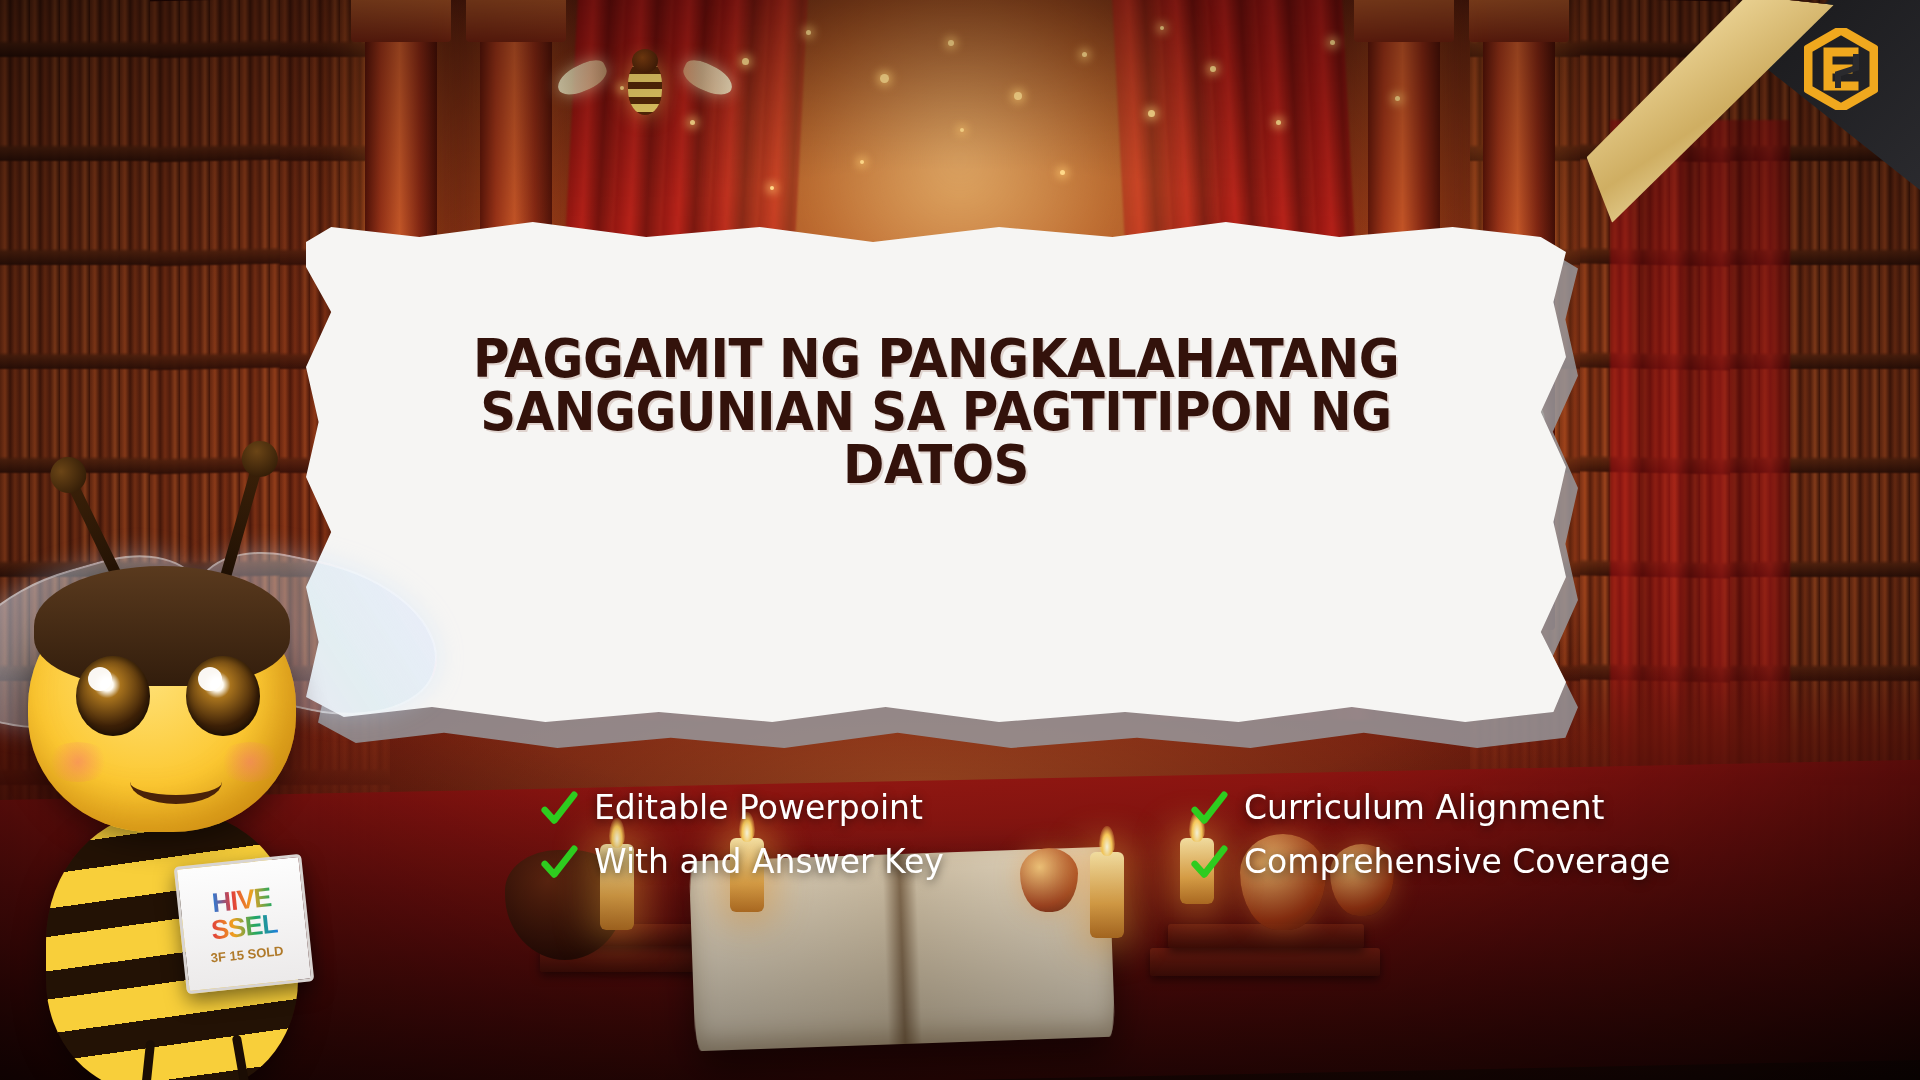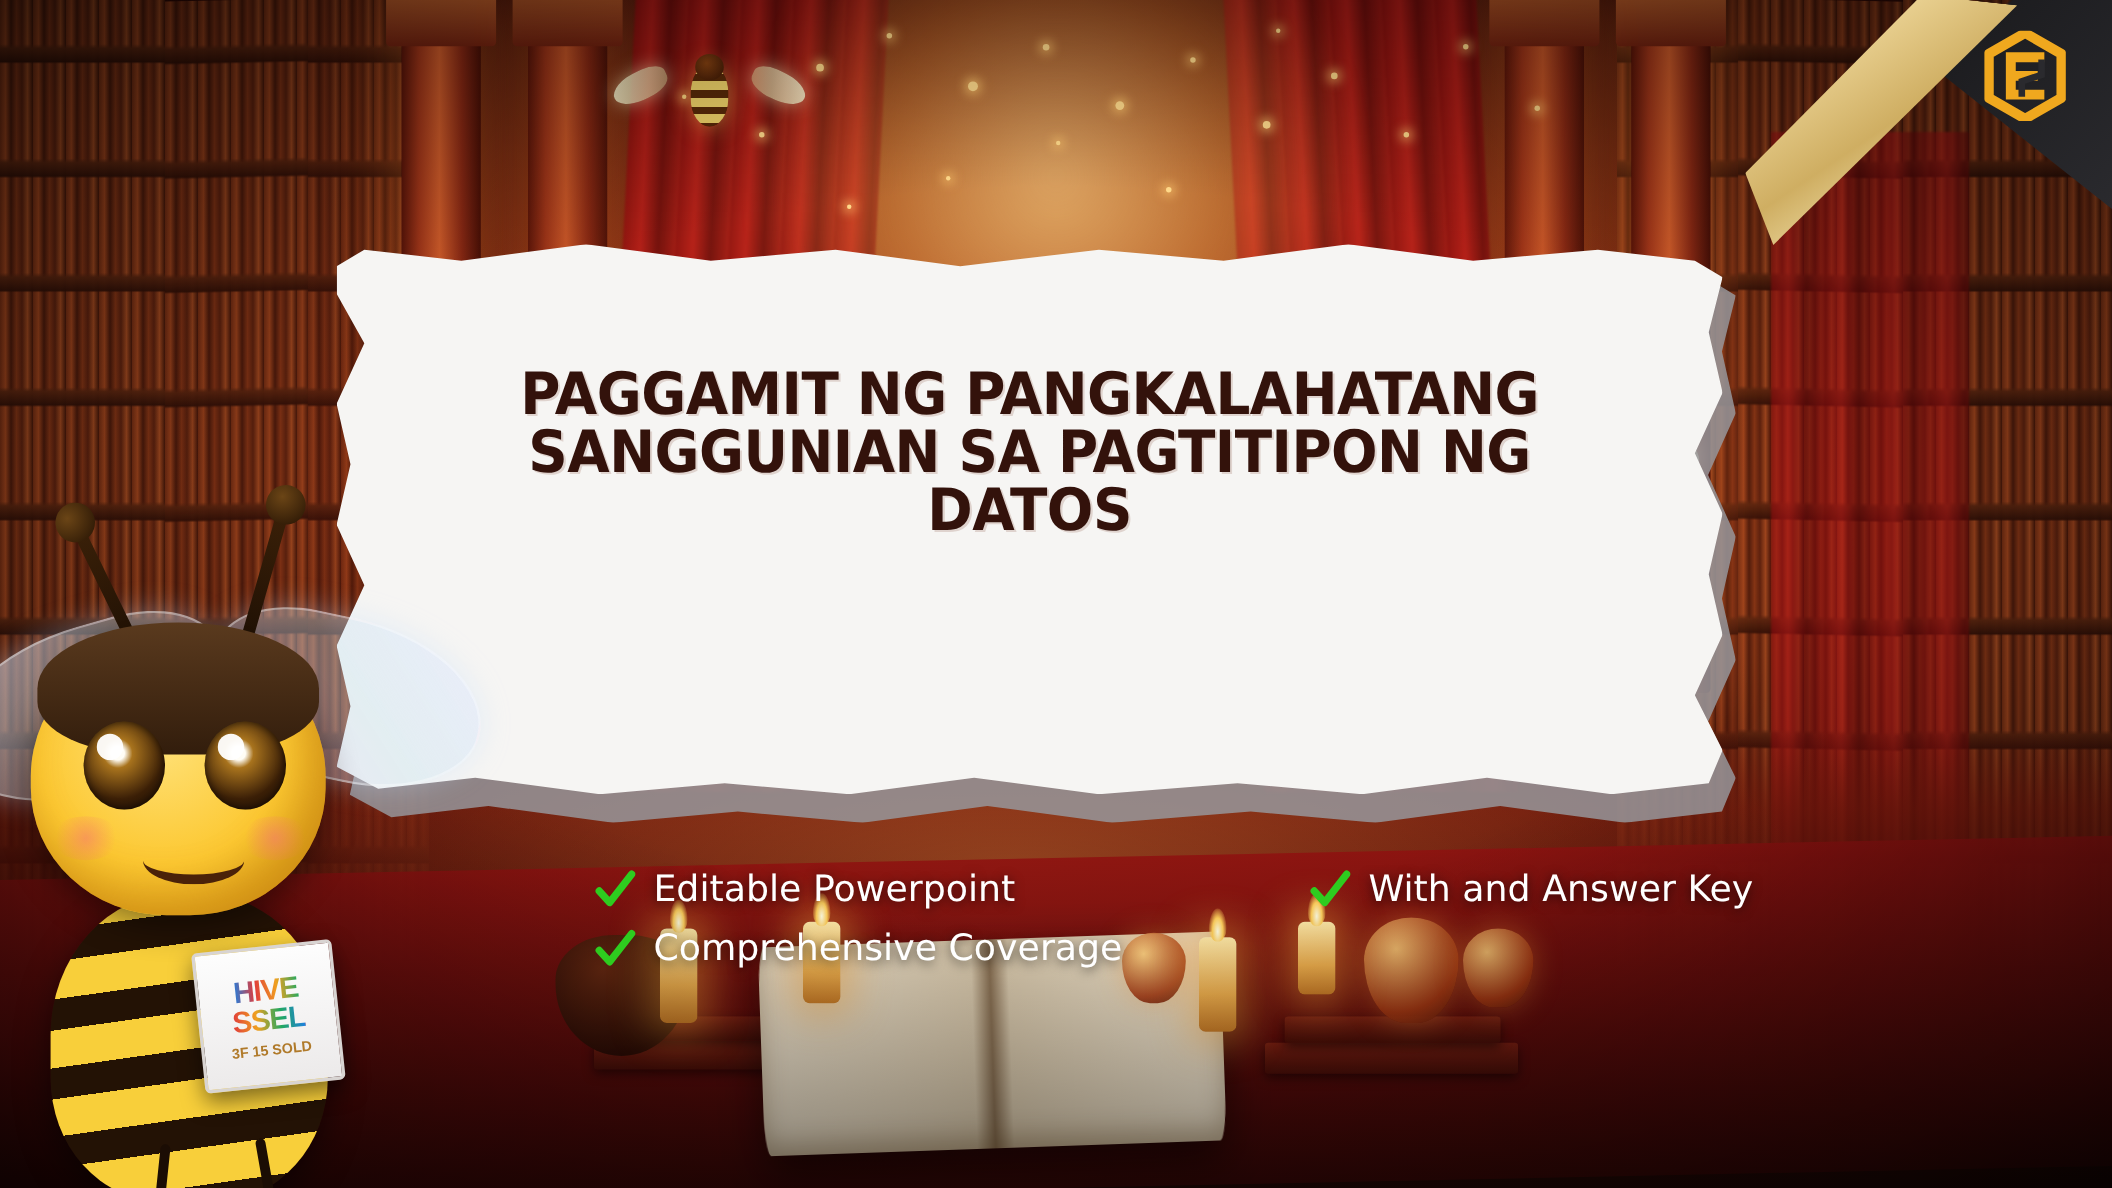--- a/index.html
+++ b/index.html
@@ -396,20 +396,28 @@
     <div class="feat">
       <span class="check">
         <svg viewBox="0 0 40 40" width="38" height="38">
             <path d="M5 21 L15 32 L36 5" fill="none" stroke="#2ECC1F" stroke-width="7" stroke-linecap="round" stroke-linejoin="round"></path>
           </svg>
       </span>
       <span class="feat-label">Editable Powerpoint</span>
     </div>
 
 
+    <div class="feat">
+      <span class="check">
+        <svg viewBox="0 0 40 40" width="38" height="38">
+            <path d="M5 21 L15 32 L36 5" fill="none" stroke="#2ECC1F" stroke-width="7" stroke-linecap="round" stroke-linejoin="round"></path>
+          </svg>
+      </span>
+      <span class="feat-label">Curriculum Alignment</span>
+    </div>
 
     <div class="feat">
       <span class="check">
         <svg viewBox="0 0 40 40" width="38" height="38">
             <path d="M5 21 L15 32 L36 5" fill="none" stroke="#2ECC1F" stroke-width="7" stroke-linecap="round" stroke-linejoin="round"></path>
           </svg>
       </span>
       <span class="feat-label">With and Answer Key</span>
     </div>
 

